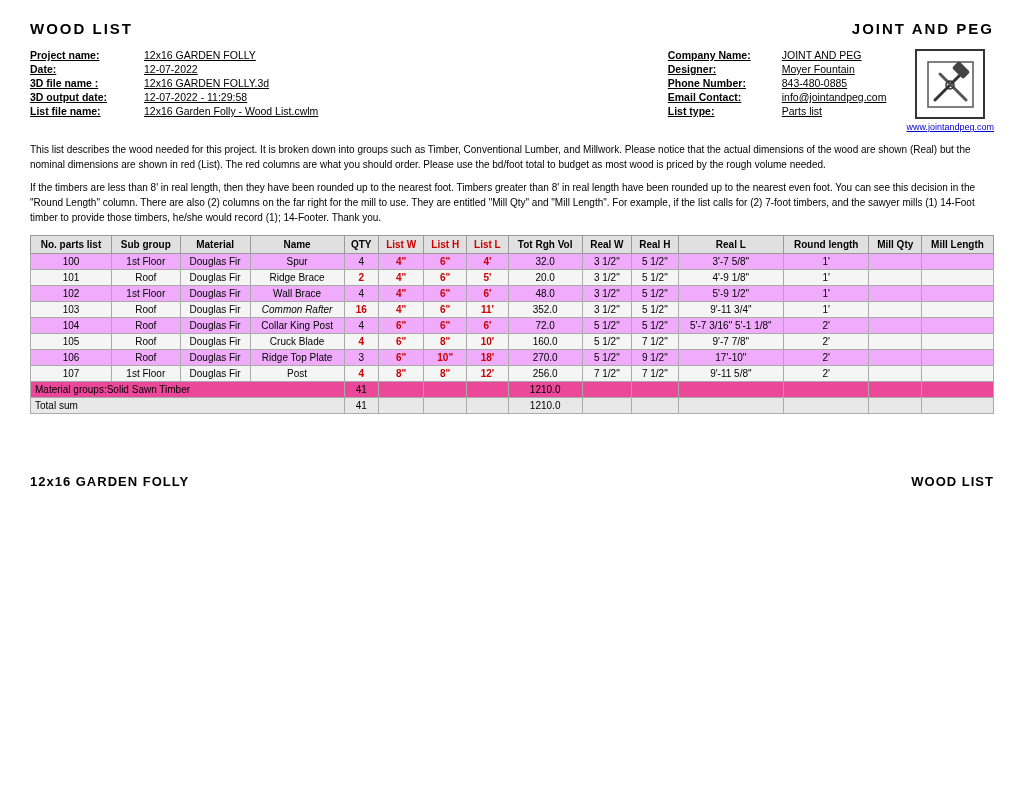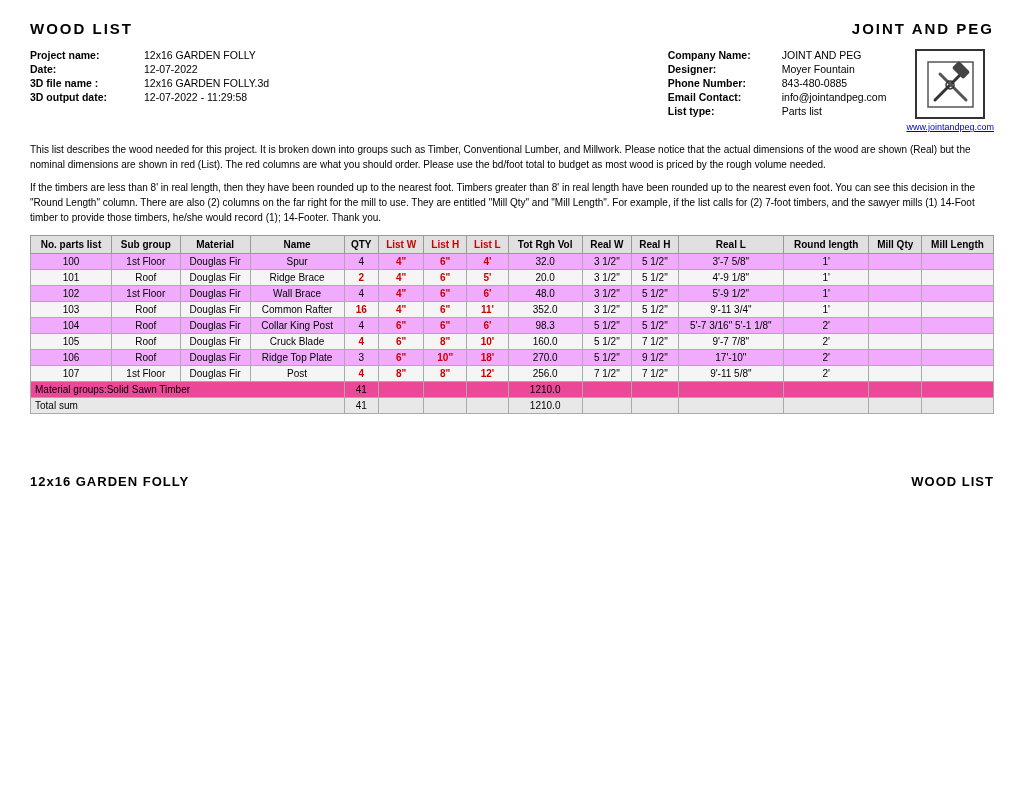--- a/index.html
+++ b/index.html
@@ -30,20 +30,21 @@
     }
     .meta-section {
       display: flex;
       justify-content: space-between;
       margin-bottom: 10px;
     }
     .meta-left, .meta-right {
       display: flex;
       flex-direction: column;
       gap: 2px;
+      text-decoration: underline;
     }
     .meta-row {
       display: flex;
       gap: 4px;
       font-size: 10.5px;
     }
     .meta-label {
       font-weight: bold;
       min-width: 110px;
     }
@@ -151,20 +152,24 @@
         <span class="meta-label">Date:</span>
         <span class="meta-value">12-07-2022</span>
       </div>
       <div class="meta-row">
         <span class="meta-label">3D file name :</span>
         <span class="meta-value">12x16 GARDEN FOLLY.3d</span>
       </div>
       <div class="meta-row">
         <span class="meta-label">3D output date:</span>
         <span class="meta-value">12-07-2022 - 11:29:58</span>
+      </div>
+      <div class="meta-row">
+        <span class="meta-label">List file name:</span>
+        <span class="meta-value">12x16 Garden Folly - Wood List.cwlm</span>
       </div>
     </div>
   <div style="display:flex; align-items:flex-start; gap: 0px;">
     <div class="meta-right">
 
     <div class="meta-row">
           <span class="meta-label">Company Name:</span>
           <span class="meta-value">JOINT AND PEG</span>
         </div>
         <div class="meta-row">
@@ -279,21 +284,21 @@
           <td>5 1/2"</td>
           <td>5'-9 1/2"</td>
           <td>1'</td>
           <td></td>
           <td></td>
         </tr>
         <tr class="row-even">
           <td>103</td>
           <td>Roof</td>
           <td>Douglas Fir</td>
-          <td style="white-space: pre-line;">Common Rafter</td>
+          <td style="white-space: pre-line; font-style: italic;">Common Rafter</td>
           <td class="red-text">16</td>
           <td class="red-text">4"</td>
           <td class="red-text">6"</td>
           <td class="red-text">11'</td>
           <td>352.0</td>
           <td>3 1/2"</td>
           <td>5 1/2"</td>
           <td>9'-11 3/4"</td>
           <td>1'</td>
           <td></td>
@@ -301,21 +306,21 @@
         </tr>
         <tr class="row-odd">
           <td>104</td>
           <td>Roof</td>
           <td>Douglas Fir</td>
           <td style="white-space: pre-line;">Collar King Post</td>
           <td>4</td>
           <td class="red-text">6"</td>
           <td class="red-text">6"</td>
           <td class="red-text">6'</td>
-          <td>98.3</td>
+          <td>72.0</td>
           <td>5 1/2"</td>
           <td>5 1/2"</td>
           <td>5'-7 3/16"
 5'-1 1/8"</td>
           <td>2'</td>
           <td></td>
           <td></td>
         </tr>
         <tr class="row-even">
           <td>105</td>

